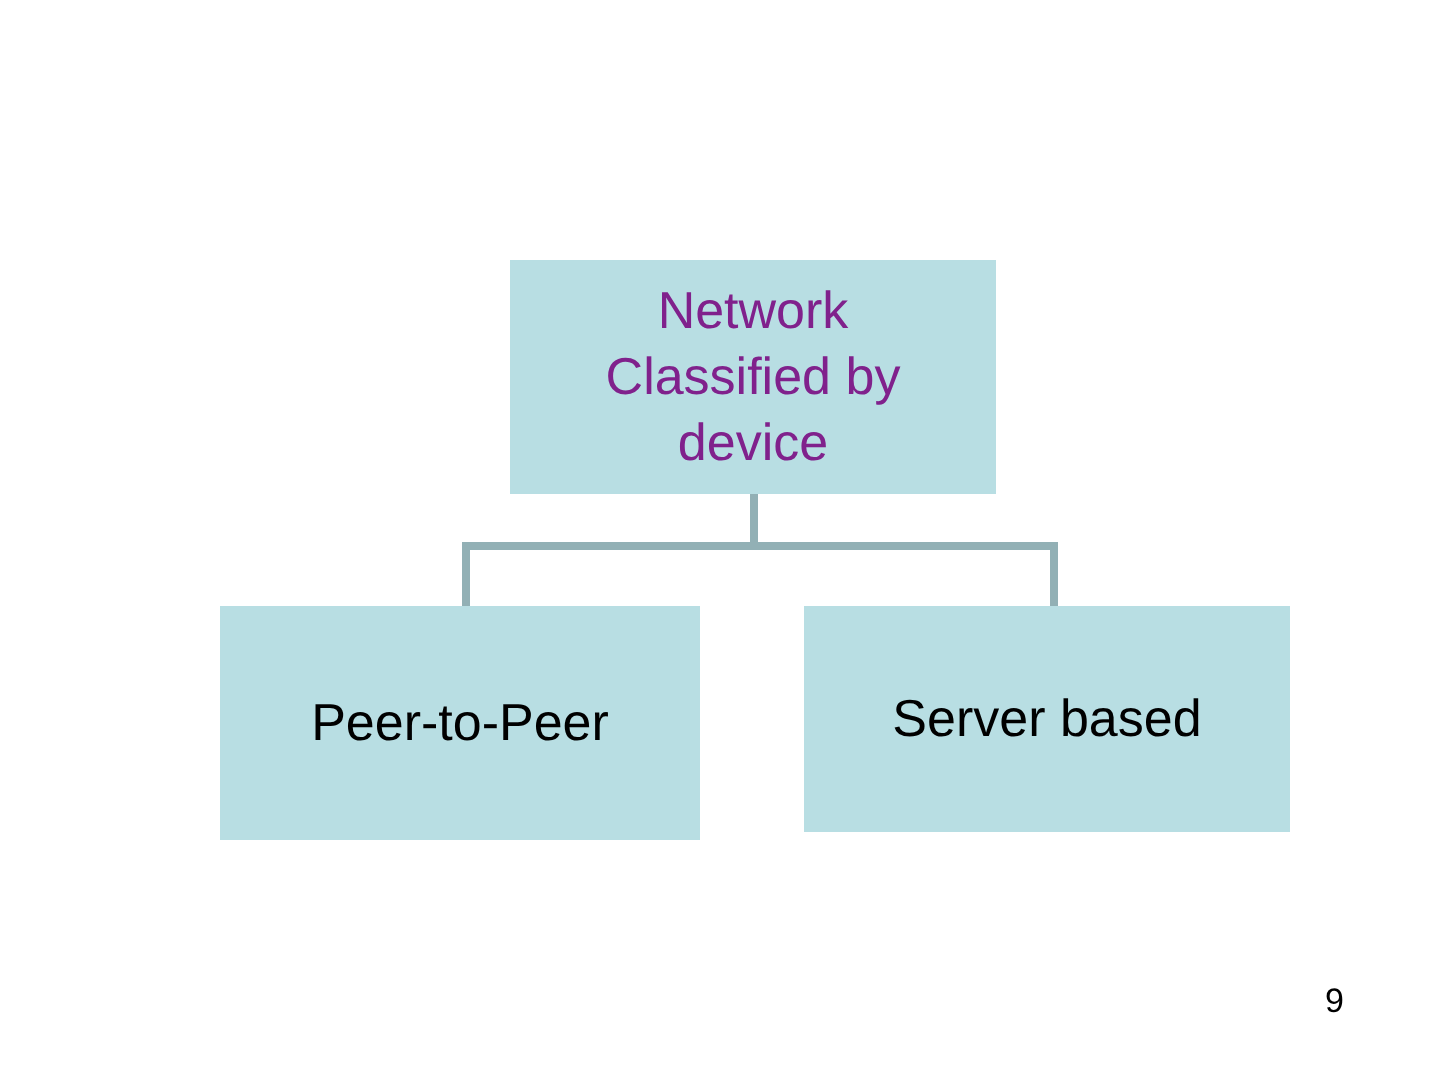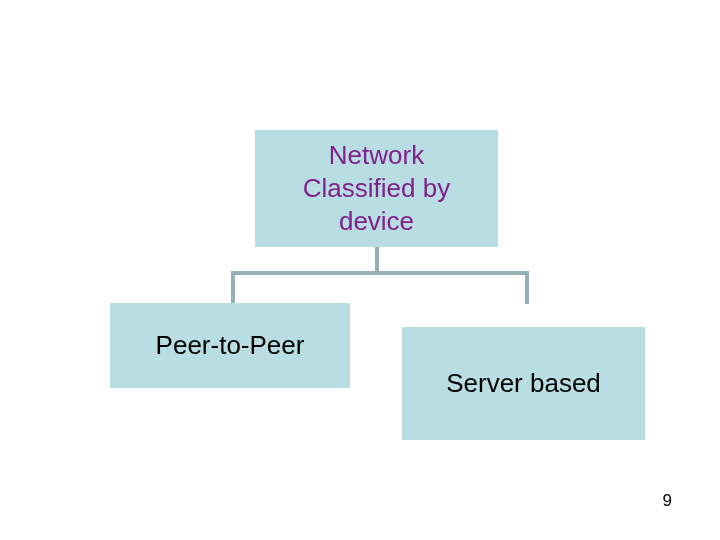--- a/index.html
+++ b/index.html
@@ -39,28 +39,27 @@
     font-size: 26px;
     line-height: 1.28;
     font-weight: normal;
     white-space: pre-line;
   }
 
   #node-p2p {
     left: 110px;
     top: 303px;
     width: 240px;
-    height: 85px;
+    height: 117px;
   }
   #node-server {
     left: 402px;
     top: 303px;
     width: 243px;
     height: 113px;
-    margin-top: 24px;
   }
   #node-p2p .node-text,
   #node-server .node-text {
     color: #000000;
     font-size: 26px;
     line-height: 1.2;
     font-weight: normal;
   }
 
   

